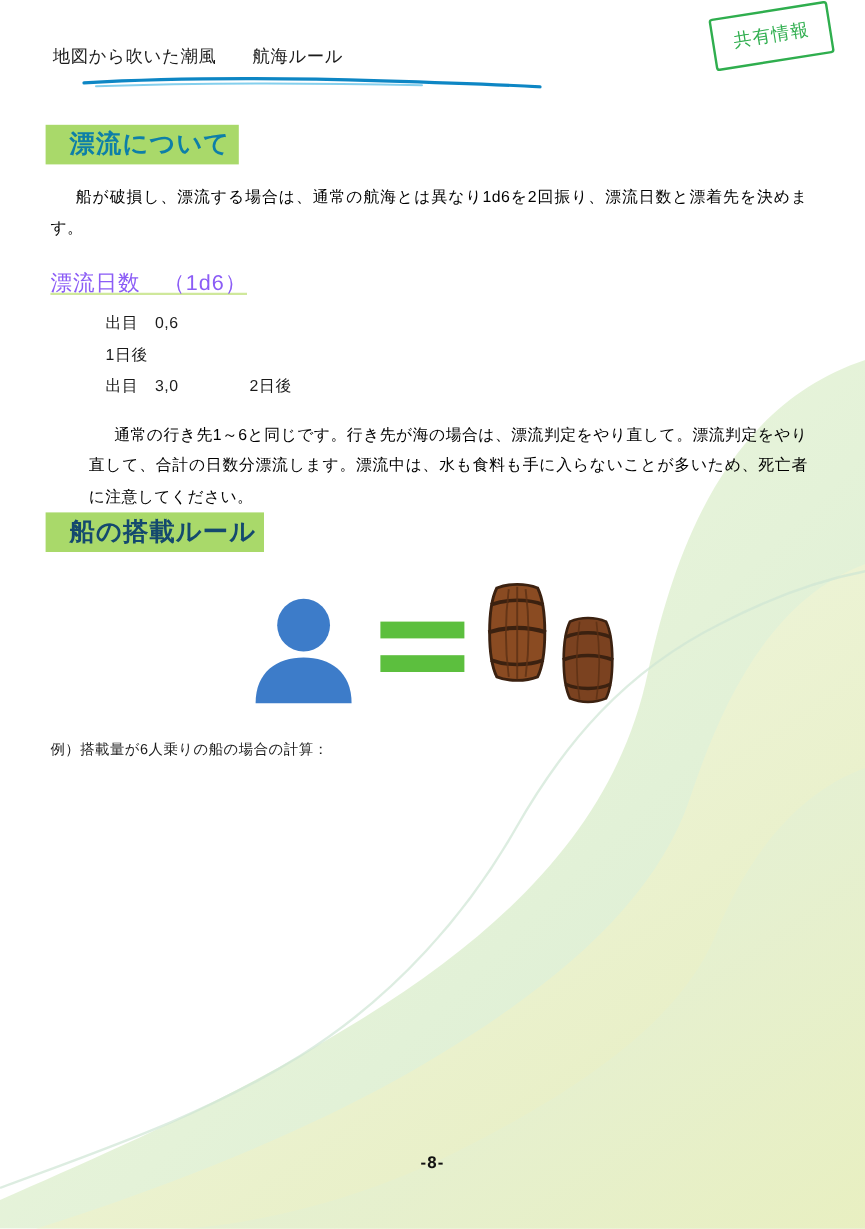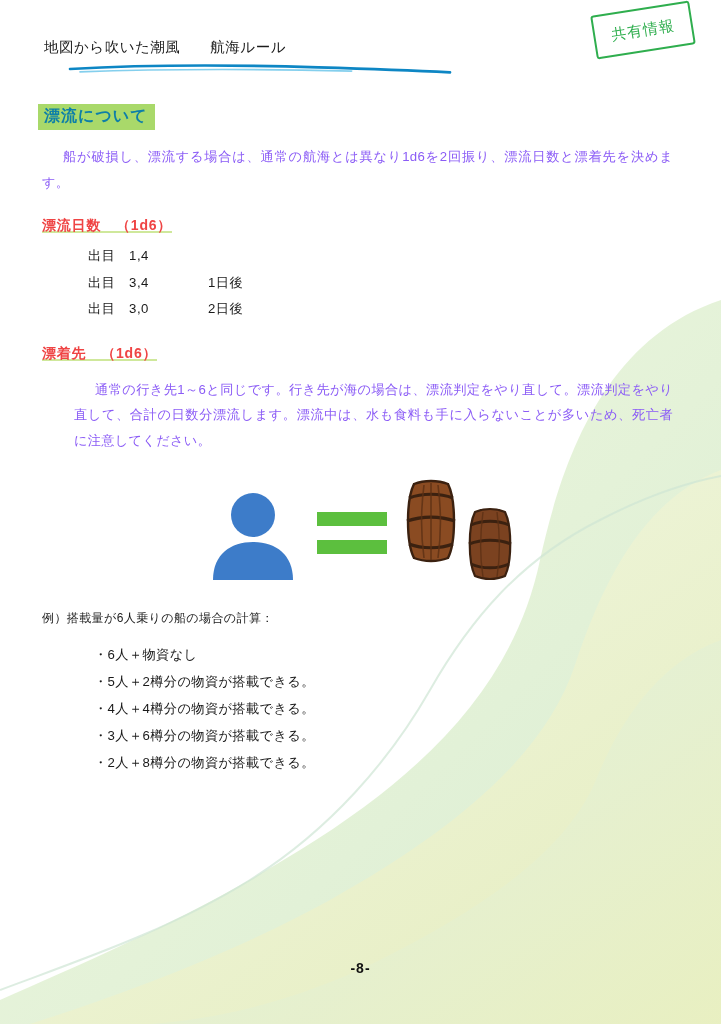--- a/index.html
+++ b/index.html
@@ -95,52 +95,52 @@
     position: absolute;
     top: 104px;
     left: 0;
     width: 721px;
     z-index: 2;
   }
 
   .h-green {
     display: inline-block;
     margin: 0 0 0 38px;
-    padding: 2px 7px 3px 6px;
+    padding: 2px 7px 3px 20px;
     background: #a9d96a;
     color: #14496e;
-    font-size: 16px;
+    font-size: 21px;
     font-weight: bold;
     letter-spacing: 1px;
   }
   .h-green.cyan {
     color: #0d7fa8;
   }
 
   .para {
     margin: 14px 48px 0 42px;
     font-size: 13.2px;
     line-height: 1.95;
     text-align: justify;
     letter-spacing: 0.3px;
-    color: #8b5cf6;
+    color: #000000;
   }
   .para.indent {
     text-indent: 1.6em;
   }
   .para.inset {
     margin-left: 74px;
     margin-right: 48px;
   }
 
   .h-sub {
     margin: 22px 0 0 42px;
-    font-size: 14px;
-    font-weight: bold;
-    color: #ef4444;
+    font-size: 18px;
+    font-weight: normal;
+    color: #8b5cf6;
     letter-spacing: 0.8px;
   }
   .h-sub .hl {
     box-shadow: 0 -2px 0 #cfe89b inset;
   }
 
   .roll-list {
     margin: 8px 0 0 0;
     padding: 0;
     list-style: none;
@@ -252,37 +252,34 @@
   <div class="content">
 
     <div class="h-green cyan">漂流について</div>
     <p class="para indent">船が破損し、漂流する場合は、通常の航海とは異なり1d6を2回振り、漂流日数と漂着先を決めます。</p>
 
     <div class="h-sub">
       <span class="hl">漂流日数　（1d6）</span>
     </div>
     <ul class="roll-list">
       <li>
-        <span class="roll-face">出目　1,4</span>
+        <span class="roll-face">出目　0,6</span>
       </li>
       <li>
-        <span class="roll-face">出目　3,4</span>
         <span class="roll-result">1日後</span>
       </li>
       <li>
         <span class="roll-face">出目　3,0</span>
         <span class="roll-result">2日後</span>
       </li>
     </ul>
 
-    <div class="h-sub">
-      <span class="hl">漂着先　（1d6）</span>
-    </div>
     <p class="para inset indent">通常の行き先1～6と同じです。行き先が海の場合は、漂流判定をやり直して。漂流判定をやり直して、合計の日数分漂流します。漂流中は、水も食料も手に入らないことが多いため、死亡者に注意してください。</p>
 
+    <div class="h-green">船の搭載ルール</div>
 
     <div class="illus">
       <div class="illus-inner">
         <svg class="person" width="96" height="96" viewBox="0 0 96 96">
           <circle cx="48" cy="27" r="22" fill="#3d7cc9"></circle>
           <path d="M8 92 C 8 66, 26 54, 48 54 C 70 54, 88 66, 88 92 Z" fill="#3d7cc9"></path>
         </svg>
 
         <svg class="equals" width="74" height="46" viewBox="0 0 74 46">
           <rect x="2" y="2" width="70" height="14" fill="#5cbf3e"></rect>
@@ -304,23 +301,16 @@
           <path d="M8 19 C 19 14, 35 14, 46 19" fill="none" stroke="#3b2110" stroke-width="2.8"></path>
           <path d="M6 38 C 19 33, 35 33, 48 38" fill="none" stroke="#3b2110" stroke-width="3"></path>
           <path d="M8 58 C 19 63, 35 63, 46 58" fill="none" stroke="#3b2110" stroke-width="2.8"></path>
           <path d="M20 6 C 17 28, 17 52, 20 71" fill="none" stroke="#5b3014" stroke-width="1.4" opacity="0.8"></path>
           <path d="M34 6 C 37 28, 37 52, 34 71" fill="none" stroke="#5b3014" stroke-width="1.4" opacity="0.8"></path>
         </svg>
       </div>
     </div>
 
     <div class="example-lead">例）搭載量が6人乗りの船の場合の計算：</div>
-    <ul class="example-list">
-      <li>・6人＋物資なし</li>
-      <li>・5人＋2樽分の物資が搭載できる。</li>
-      <li>・4人＋4樽分の物資が搭載できる。</li>
-      <li>・3人＋6樽分の物資が搭載できる。</li>
-      <li>・2人＋8樽分の物資が搭載できる。</li>
-    </ul>
   </div>
 
   <div class="page-number">-8-</div>
 </div>
 
 </body></html>

